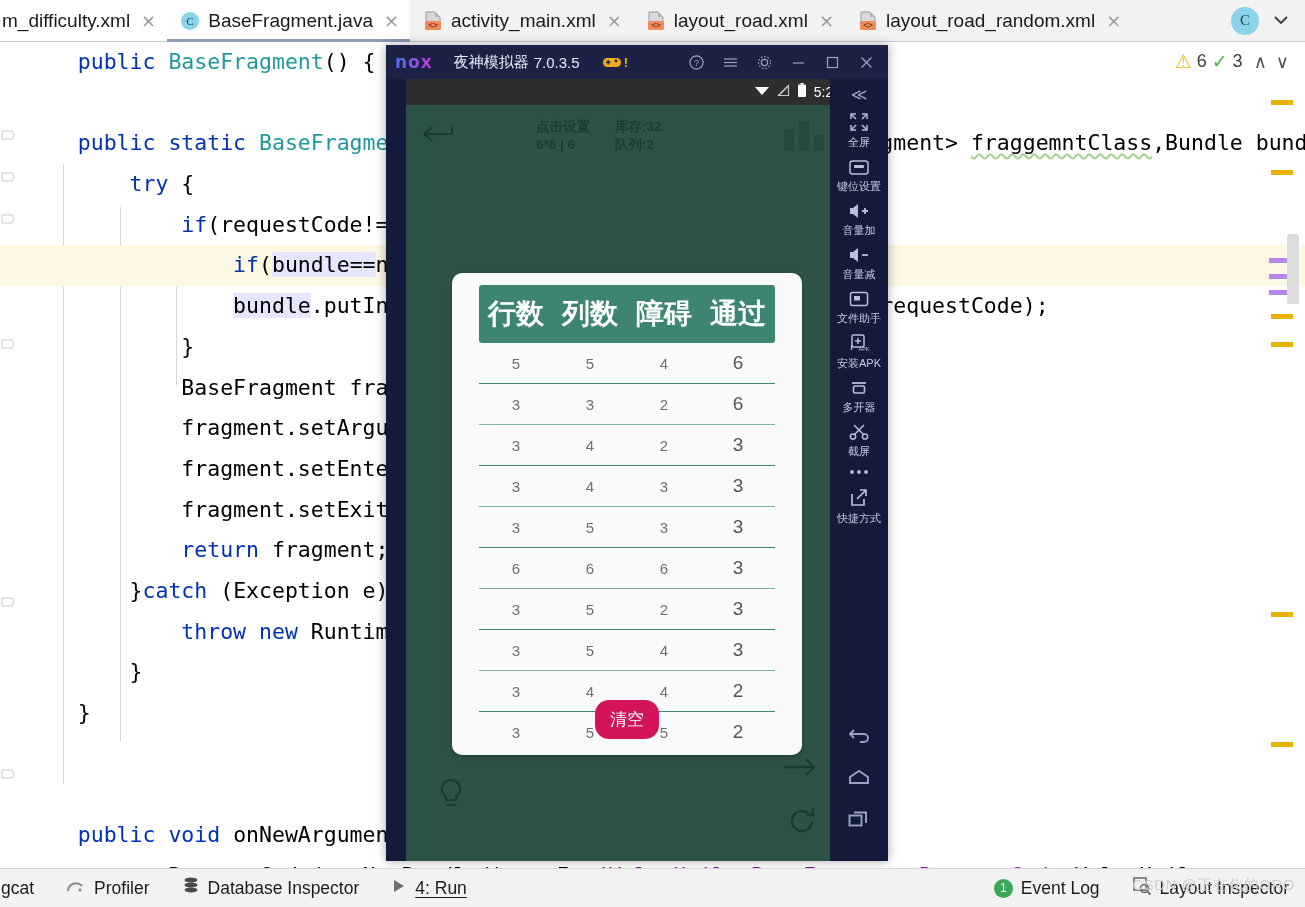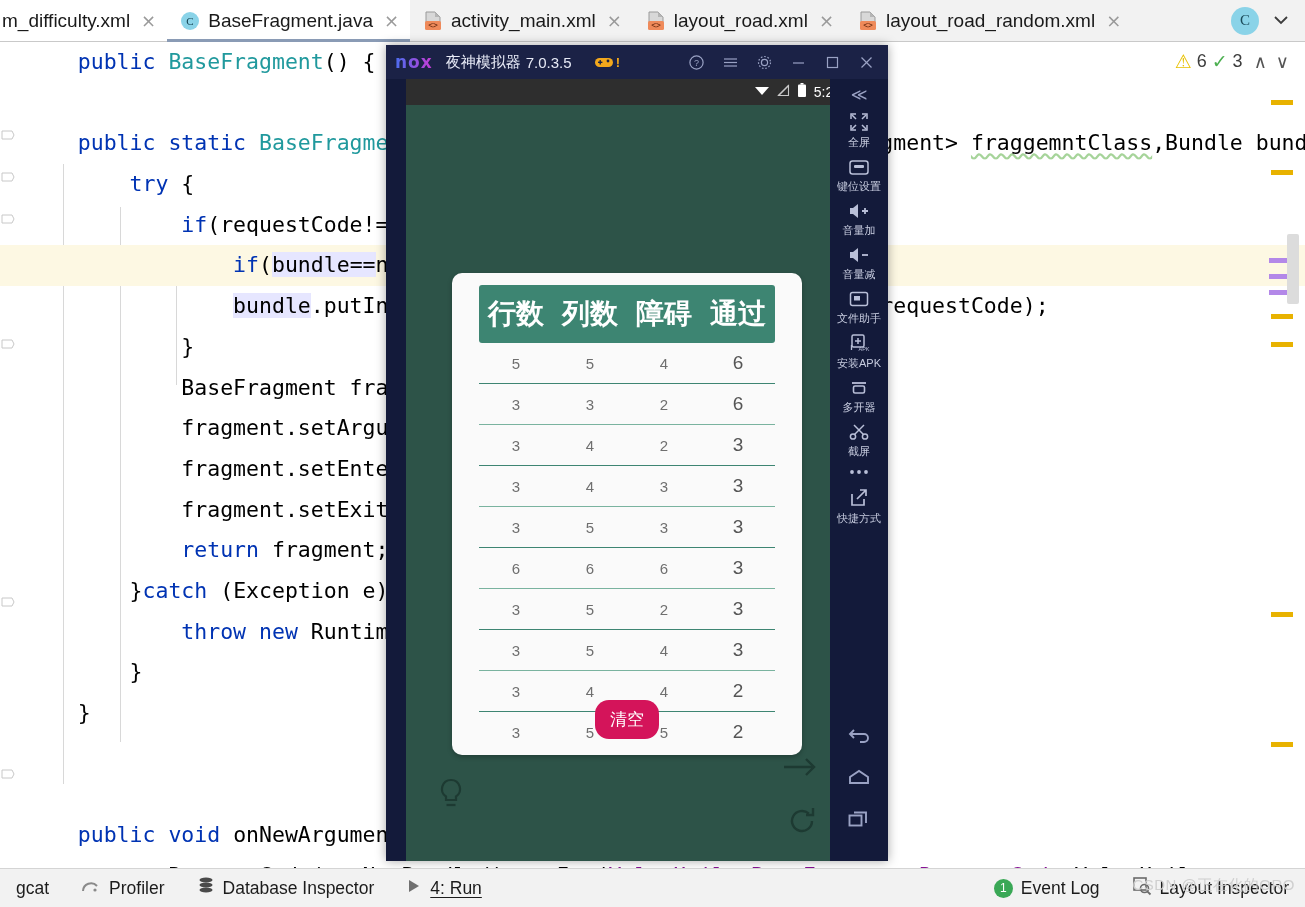--- a/index.html
+++ b/index.html
@@ -93,21 +93,21 @@
   }
   .nox-title {
     height: 34px; background: #1b2246; display: flex; align-items: center;
     padding: 0 6px 0 9px; color: #dfe3f2;
   }
   .nox-logo {
     font-family: "DejaVu Sans", sans-serif; font-size: 17px; letter-spacing: 1px;
     font-weight: bold;
     background: linear-gradient(90deg,#4a6ef0,#c93ad4);
     -webkit-background-clip: text; background-clip: text; color: transparent;
-    margin-right: 13px;
+    margin-right: 21px;
   }
   .nox-name { font-size: 15px; color: #e7eaf6; white-space: nowrap; }
   .nox-ver { font-size: 15px; color: #e7eaf6; margin-left: 5px; }
   .nox-gamepad { margin-left: 22px; color: #f3a81c; font-size: 16px; display:flex; align-items:center; }
   .nox-tb { margin-left: auto; display: flex; align-items: center; gap: 2px; }
   .nox-btn {
     width: 32px; height: 30px; display: flex; align-items: center; justify-content: center;
     color: #9aa2c4; font-size: 17px;
   }
 
@@ -419,20 +419,42 @@
         </span>
         <span>
           <svg width="10" height="15" viewBox="0 0 10 15">
               <rect x="3.5" y="0" width="3" height="1.6" fill="#fff"></rect>
               <rect x="1" y="1.6" width="8" height="12.4" rx="1" fill="#fff"></rect>
             </svg>
         </span>
         <span>5:21</span>
       </div>
 
+      <div class="app-top">
+        <span class="back-arrow">
+          <svg width="34" height="22" viewBox="0 0 34 22">
+              <path d="M2 11 H30 M2 11 L10 4 M2 11 L10 18 M30 11 V4" fill="none" stroke="#1d3a32" stroke-width="2.2"></path>
+            </svg>
+        </span>
+        <div class="hdr-center">
+          <div>
+            <div>点击设置</div>
+            <div>6*6 | 6</div>
+          </div>
+          <div>
+            <div>库存:32</div>
+            <div>队列:2</div>
+          </div>
+        </div>
+        <span class="bars-icon">
+          <i style="height:22px;"></i>
+            <i style="height:30px;"></i>
+            <i style="height:16px;"></i>
+        </span>
+      </div>
 
       <div class="card">
         <div class="thead-wrap">
           <table class="tbl">
             <thead>
                 <tr id="tbl-head">
                   <th>行数</th>
                   <th>列数</th>
                   <th>障碍</th>
                   <th>通过</th>
@@ -661,21 +683,21 @@
           <svg width="26" height="20" viewBox="0 0 26 20">
               <rect x="3.5" y="6.5" width="12" height="10" fill="none" stroke="#9aa2c4" stroke-width="1.9"></rect>
               <path d="M8 3.5 H20 V14" fill="none" stroke="#9aa2c4" stroke-width="1.9"></path>
             </svg>
         </div>
       </div>
     </div>
   </div>
 
   <div class="statusbar">
-    <div class="sb-item" style="padding-left:16px;">
+    <div class="sb-item" style="padding-left:1px;">
       <span>gcat</span>
     </div>
     <div class="sb-item">
       <span>
         <svg width="20" height="18" viewBox="0 0 20 18">
             <path d="M2 14 a8 8 0 0 1 14 -5" fill="none" stroke="#8a8a8a" stroke-width="2"></path>
             <circle cx="14" cy="13" r="1.6" fill="#8a8a8a"></circle>
           </svg>
       </span>
       <span>Profiler</span>

